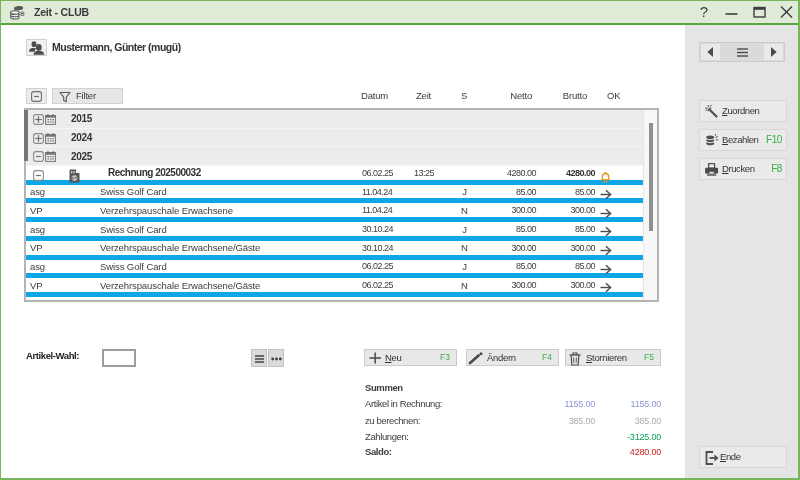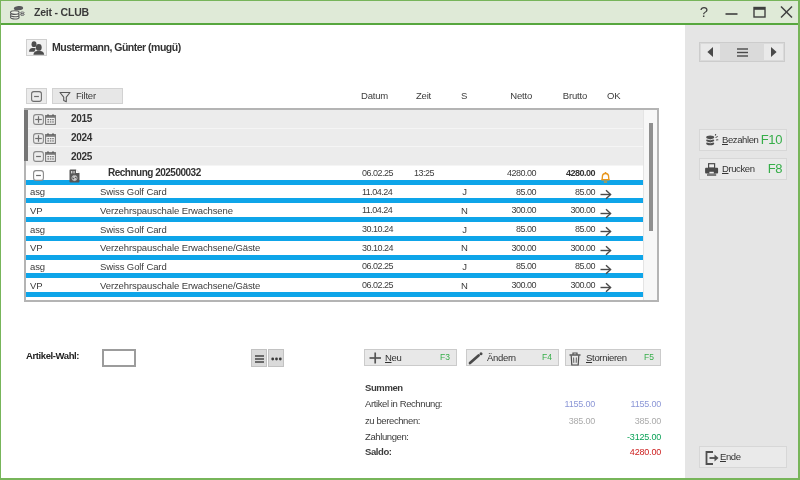--- a/index.html
+++ b/index.html
@@ -6,21 +6,21 @@
 html,body { width:800px; height:480px; }
 body { font-family:"Liberation Sans",sans-serif; color:#3c3c3c; }
 #win { position:relative; width:800px; height:480px; background:#fff; overflow:hidden; }
 .abs { position:absolute; }
 #border { position:absolute; left:0; top:0; width:800px; height:480px; border:2px solid #77b55a; border-top-width:1px; border-left-width:1px; z-index:60; pointer-events:none; }
 #titlebar { position:absolute; left:1px; top:1px; width:797px; height:24px; background:#dfead7; border-bottom:2px solid #57a73e; z-index:5; }
 #title { position:absolute; left:33px; top:0; height:22px; line-height:22px; font-size:10.5px; font-weight:bold; color:#3a3a3a; letter-spacing:-0.2px; }
 #sidebar { position:absolute; left:685px; top:25px; width:113px; height:453px; background:#e5e5e5; }
 .sbtn { position:absolute; left:14px; width:88px; height:22px; background:#eaeaea; border:1px solid #d7d7d7; font-size:9.5px; letter-spacing:-0.4px; color:#333; }
 .sbtn .lbl { position:absolute; left:22px; top:0; height:20px; line-height:20px; }
-.sbtn .fkey { position:absolute; right:4px; top:0; height:20px; line-height:20px; font-size:13px; letter-spacing:-0.4px; color:#36ae49; }
+.sbtn .fkey { position:absolute; right:4px; top:0; height:20px; line-height:20px; font-size:10px; letter-spacing:-0.4px; color:#36ae49; }
 .u { text-decoration:underline; }
 .hdr { position:absolute; top:88px; height:16px; line-height:16px; font-size:9.5px; letter-spacing:-0.2px; color:#3c3c3c; }
 #tbl { position:absolute; left:24px; top:108px; width:635px; height:194px; border:2px solid #b4b4b4; background:#fff; }
 .trow { position:absolute; left:0; width:617px; font-size:9.5px; letter-spacing:-0.1px; }
 .yrow { background:#ececec; border-bottom:1px solid #f5f5f5; }
 .irow { background:#fff; border-bottom:5px solid #0ea5e9; }
 .cell { position:absolute; top:0; height:100%; display:flex; align-items:center; }
 .num { font-size:9px; letter-spacing:-0.5px; }
 .rnum { justify-content:flex-end; }
 #vsb { position:absolute; right:0; top:0; width:14px; height:190px; background:#f7f7f7; border-left:1px solid #e4e4e4; }
@@ -81,20 +81,34 @@
         </svg>
       <svg class="abs" style="left:37px;top:5px" width="11" height="9" viewBox="0 0 11 9">
           <g stroke="#4a4a4a" stroke-width="1.4">
             <line x1="0" y1="1" x2="11" y2="1"></line>
             <line x1="0" y1="4.5" x2="11" y2="4.5"></line>
             <line x1="0" y1="8" x2="11" y2="8"></line>
           </g>
         </svg>
     </div>
 
+    <div class="sbtn" style="top:75px;">
+      <svg class="abs" style="left:5px;top:4px" width="14" height="14" viewBox="0 0 14 14">
+        <line x1="4.2" y1="4.2" x2="11.5" y2="11.5" stroke="#4f4f4f" stroke-width="2.2" stroke-linecap="round"></line>
+        <g stroke="#4f4f4f" stroke-width="1" stroke-linecap="round">
+          <line x1="3.2" y1="0.4" x2="3.2" y2="1.9"></line>
+            <line x1="3.2" y1="4.5" x2="3.2" y2="6"></line>
+          <line x1="0.4" y1="3.2" x2="1.9" y2="3.2"></line>
+            <line x1="4.5" y1="3.2" x2="6" y2="3.2"></line>
+          <line x1="5.3" y1="0.9" x2="6.3" y2="0.5"></line>
+            <line x1="0.9" y1="5.4" x2="1.7" y2="5"></line>
+        </g>
+      </svg>
+      <div class="lbl"><span class="u">Z</span>uordnen</div>
+    </div>
 
     <div class="sbtn" style="top:104px;">
       <svg class="abs" style="left:5px;top:4px" width="14" height="14" viewBox="0 0 14 14">
         <g fill="#4f4f4f">
           <ellipse cx="5.2" cy="3.4" rx="4" ry="1.8"></ellipse>
           <ellipse cx="5.2" cy="6.4" rx="4" ry="1.8"></ellipse>
           <ellipse cx="5.2" cy="9.4" rx="4" ry="1.8"></ellipse>
         </g>
         <g stroke="#ededed" stroke-width="0.9">
           <path d="M1.2 4.9 Q5.2 6.7 9.2 4.9" fill="none"></path>

